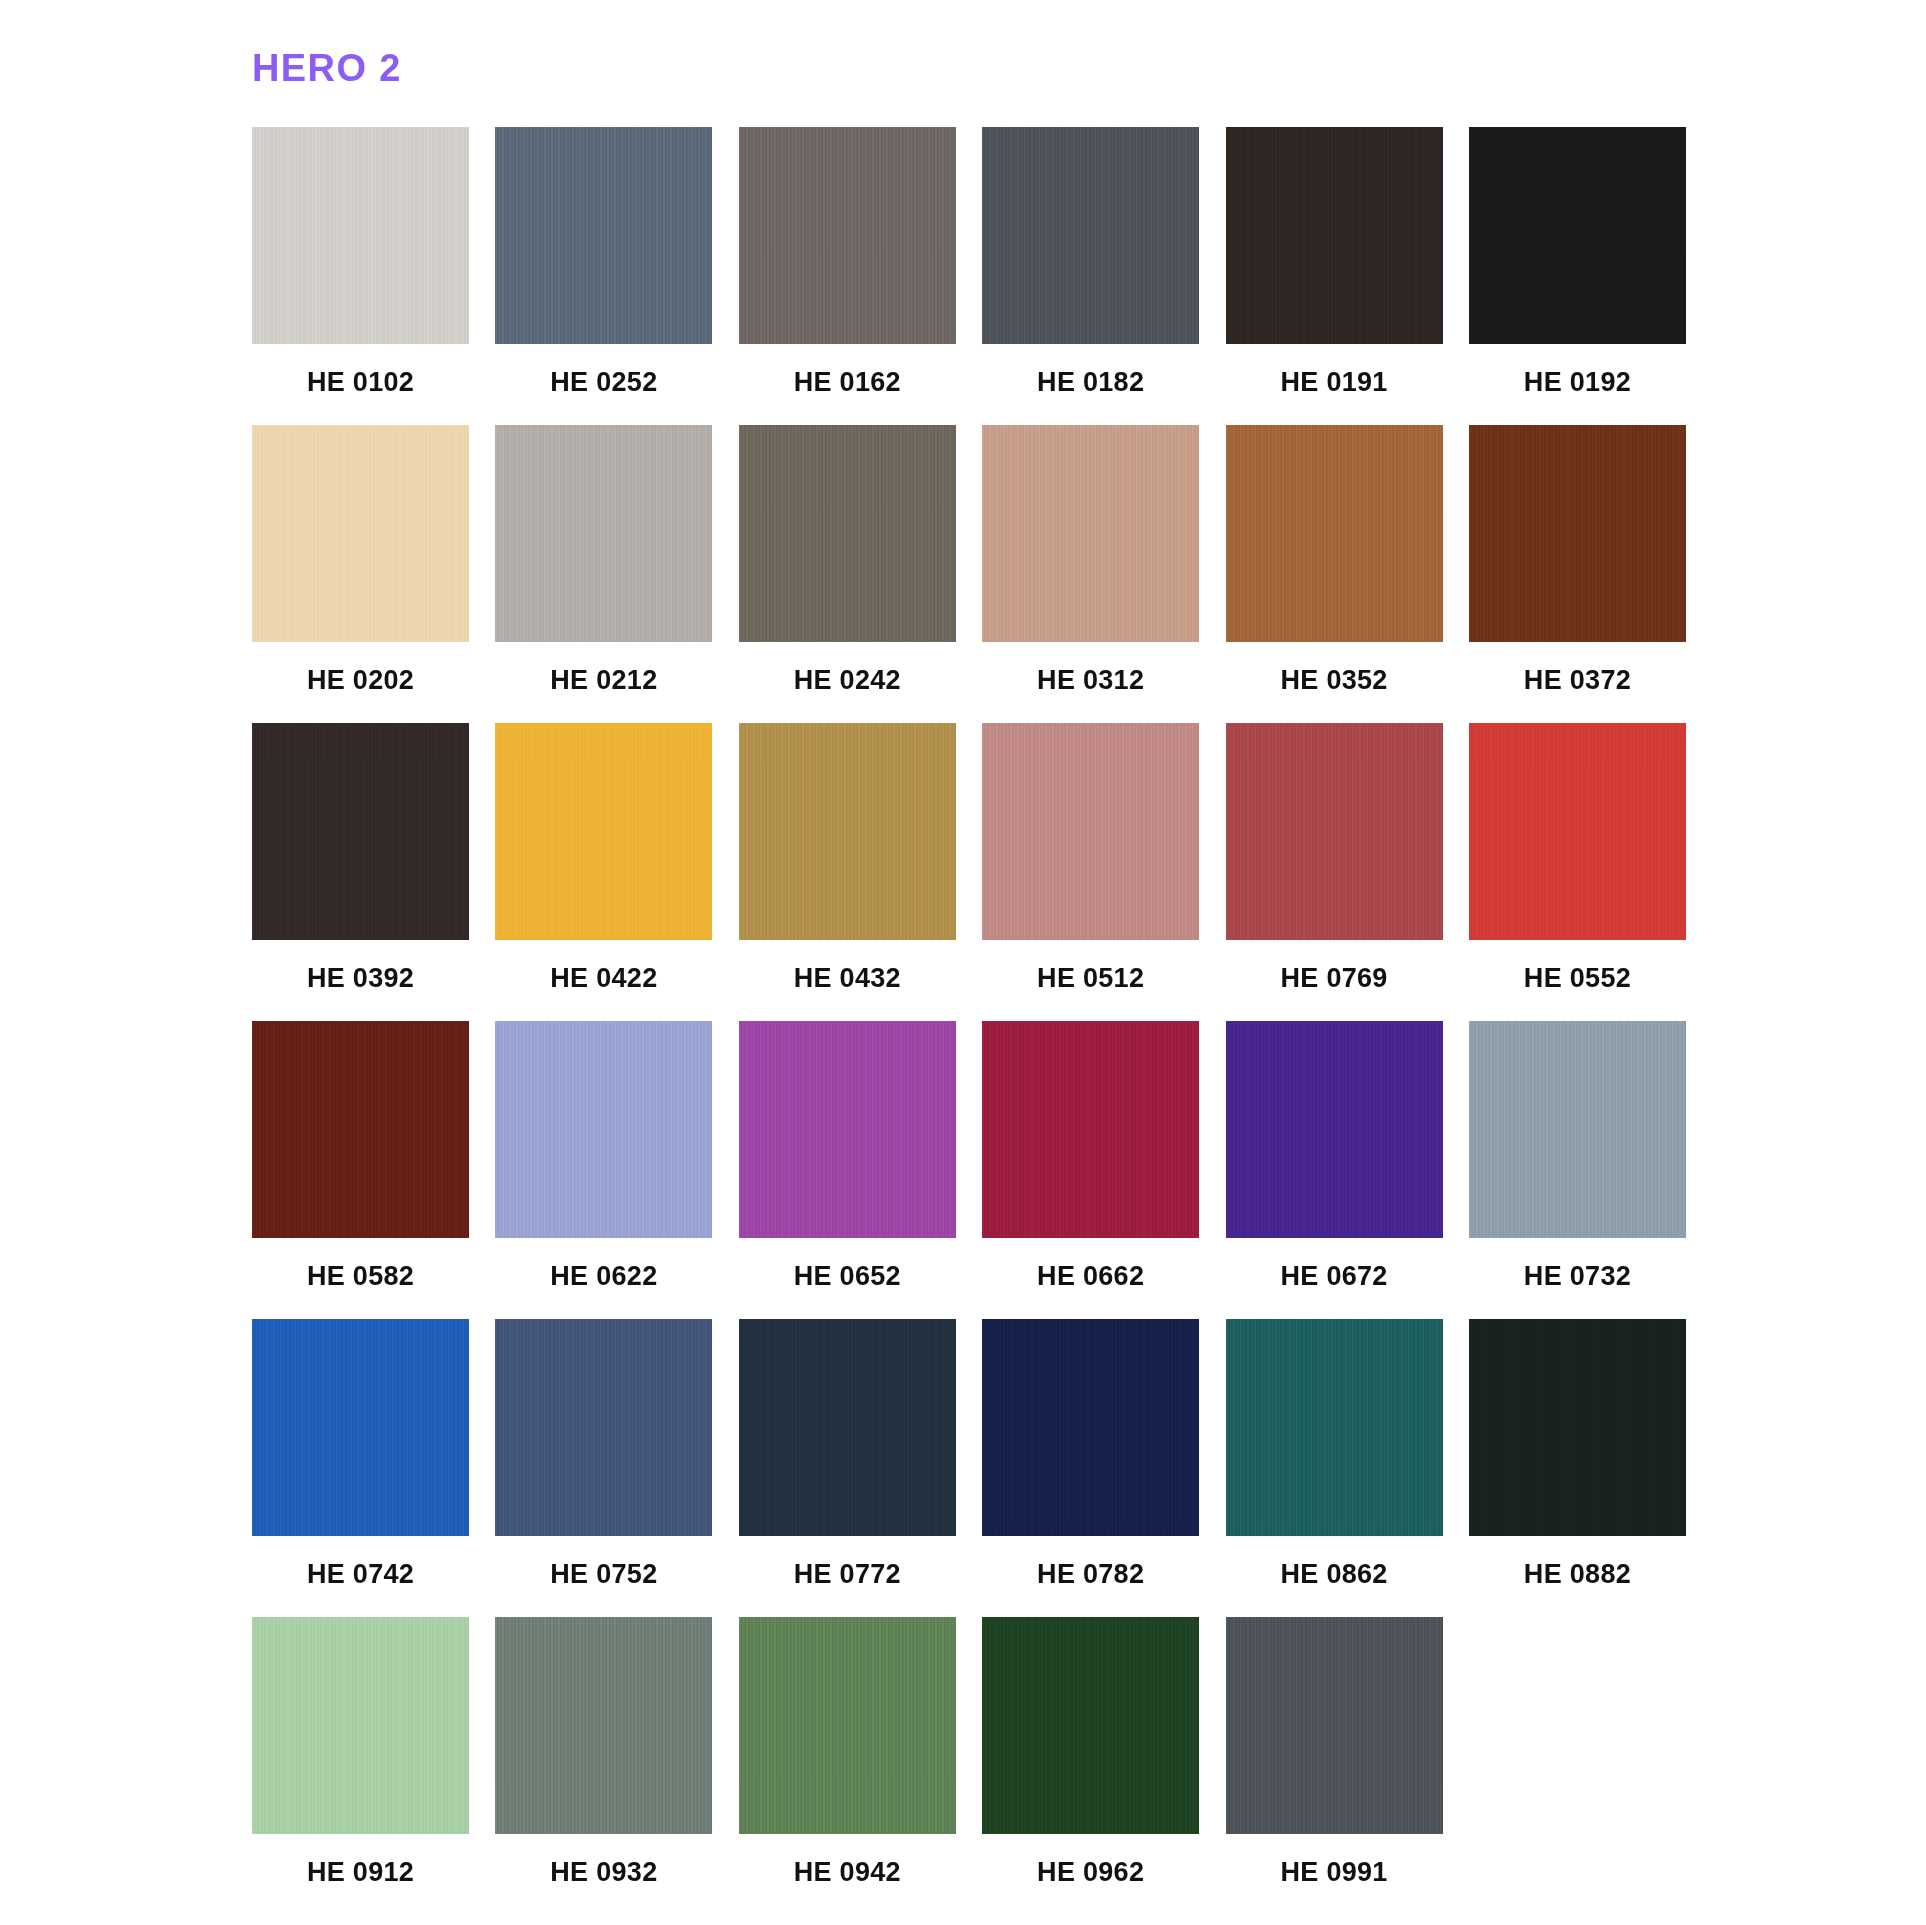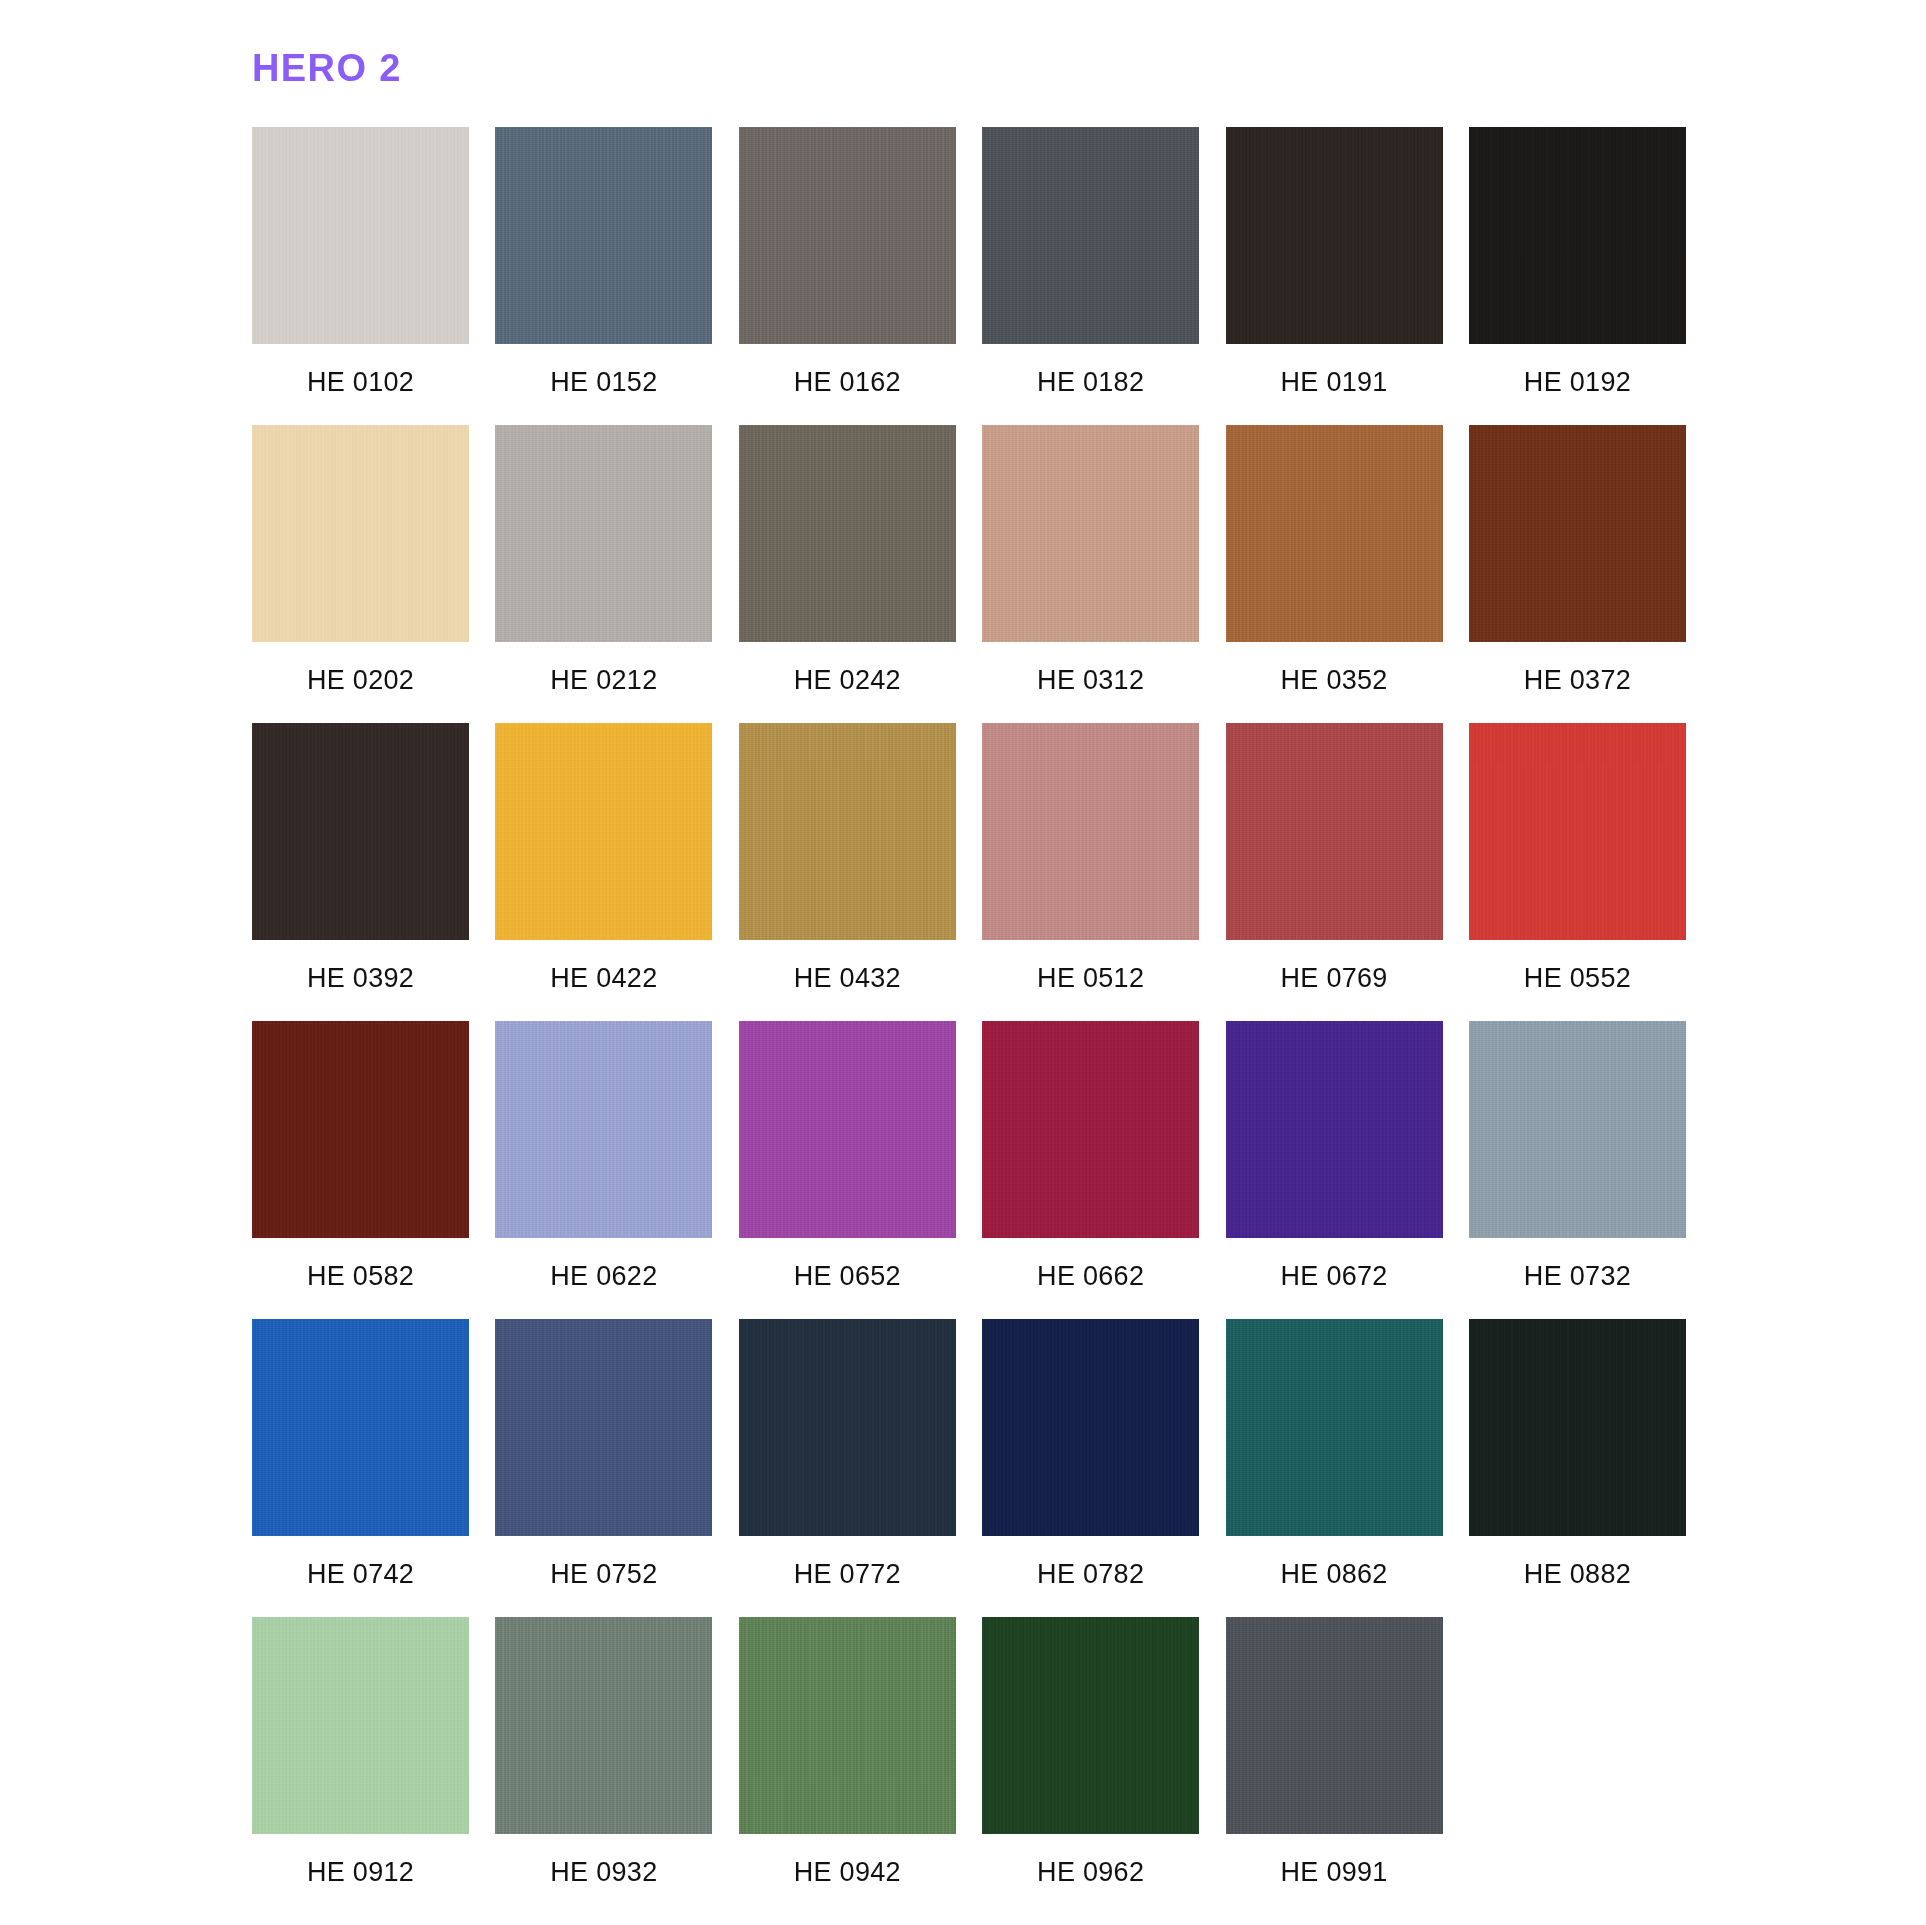--- a/index.html
+++ b/index.html
@@ -81,21 +81,21 @@
         rgba(255,255,255,0.035) 0.7px,
         rgba(0,0,0,0.03) 0.7px,
         rgba(0,0,0,0.03) 2px);
     mix-blend-mode: overlay;
     opacity: 0.85;
   }
 
   .swatch-label {
     margin-top: 25px;
     font-size: 27px;
-    font-weight: 400;
+    font-weight: 700;
     letter-spacing: 0.3px;
     color: #111111;
     text-align: center;
     white-space: nowrap;
     line-height: 1;
   }
 
   .swatch-cell.empty .swatch-chip,
   .swatch-cell.empty .swatch-label {
     visibility: hidden;
@@ -108,21 +108,21 @@
 
   <div class="card-title">HERO 2</div>
 
   <div class="swatch-grid">
       <div class="swatch-cell">
         <div class="swatch-chip" title="HE 0102" style="background-color: rgb(210, 206, 201);"></div>
         <div class="swatch-label">HE 0102</div>
       </div>
       <div class="swatch-cell">
         <div class="swatch-chip" title="HE 0152" style="background-color: rgb(90, 106, 123);"></div>
-        <div class="swatch-label">HE 0152</div>
+        <div class="swatch-label">HE 0252</div>
       </div>
       <div class="swatch-cell">
         <div class="swatch-chip" title="HE 0162" style="background-color: rgb(110, 103, 100);"></div>
         <div class="swatch-label">HE 0162</div>
       </div>
       <div class="swatch-cell">
         <div class="swatch-chip" title="HE 0182" style="background-color: rgb(77, 83, 88);"></div>
         <div class="swatch-label">HE 0182</div>
       </div>
       <div class="swatch-cell">

